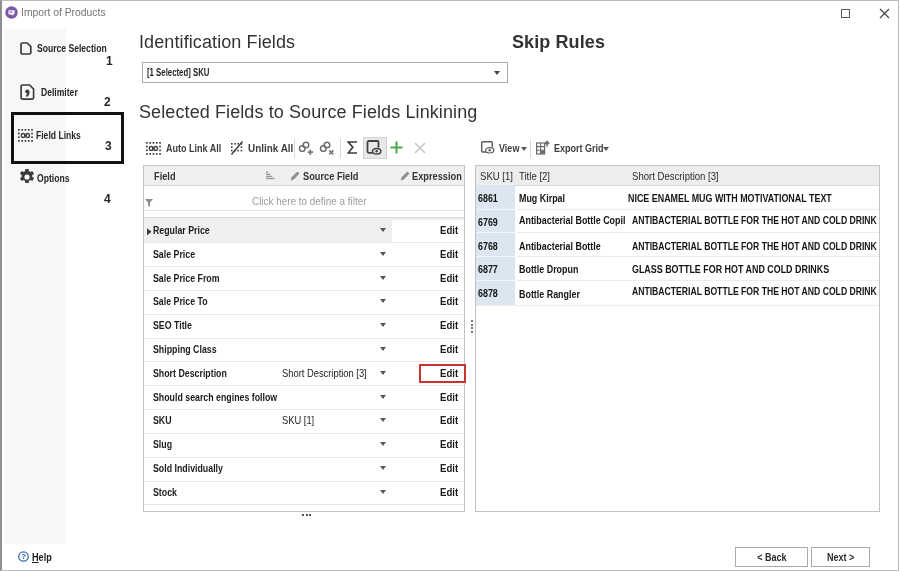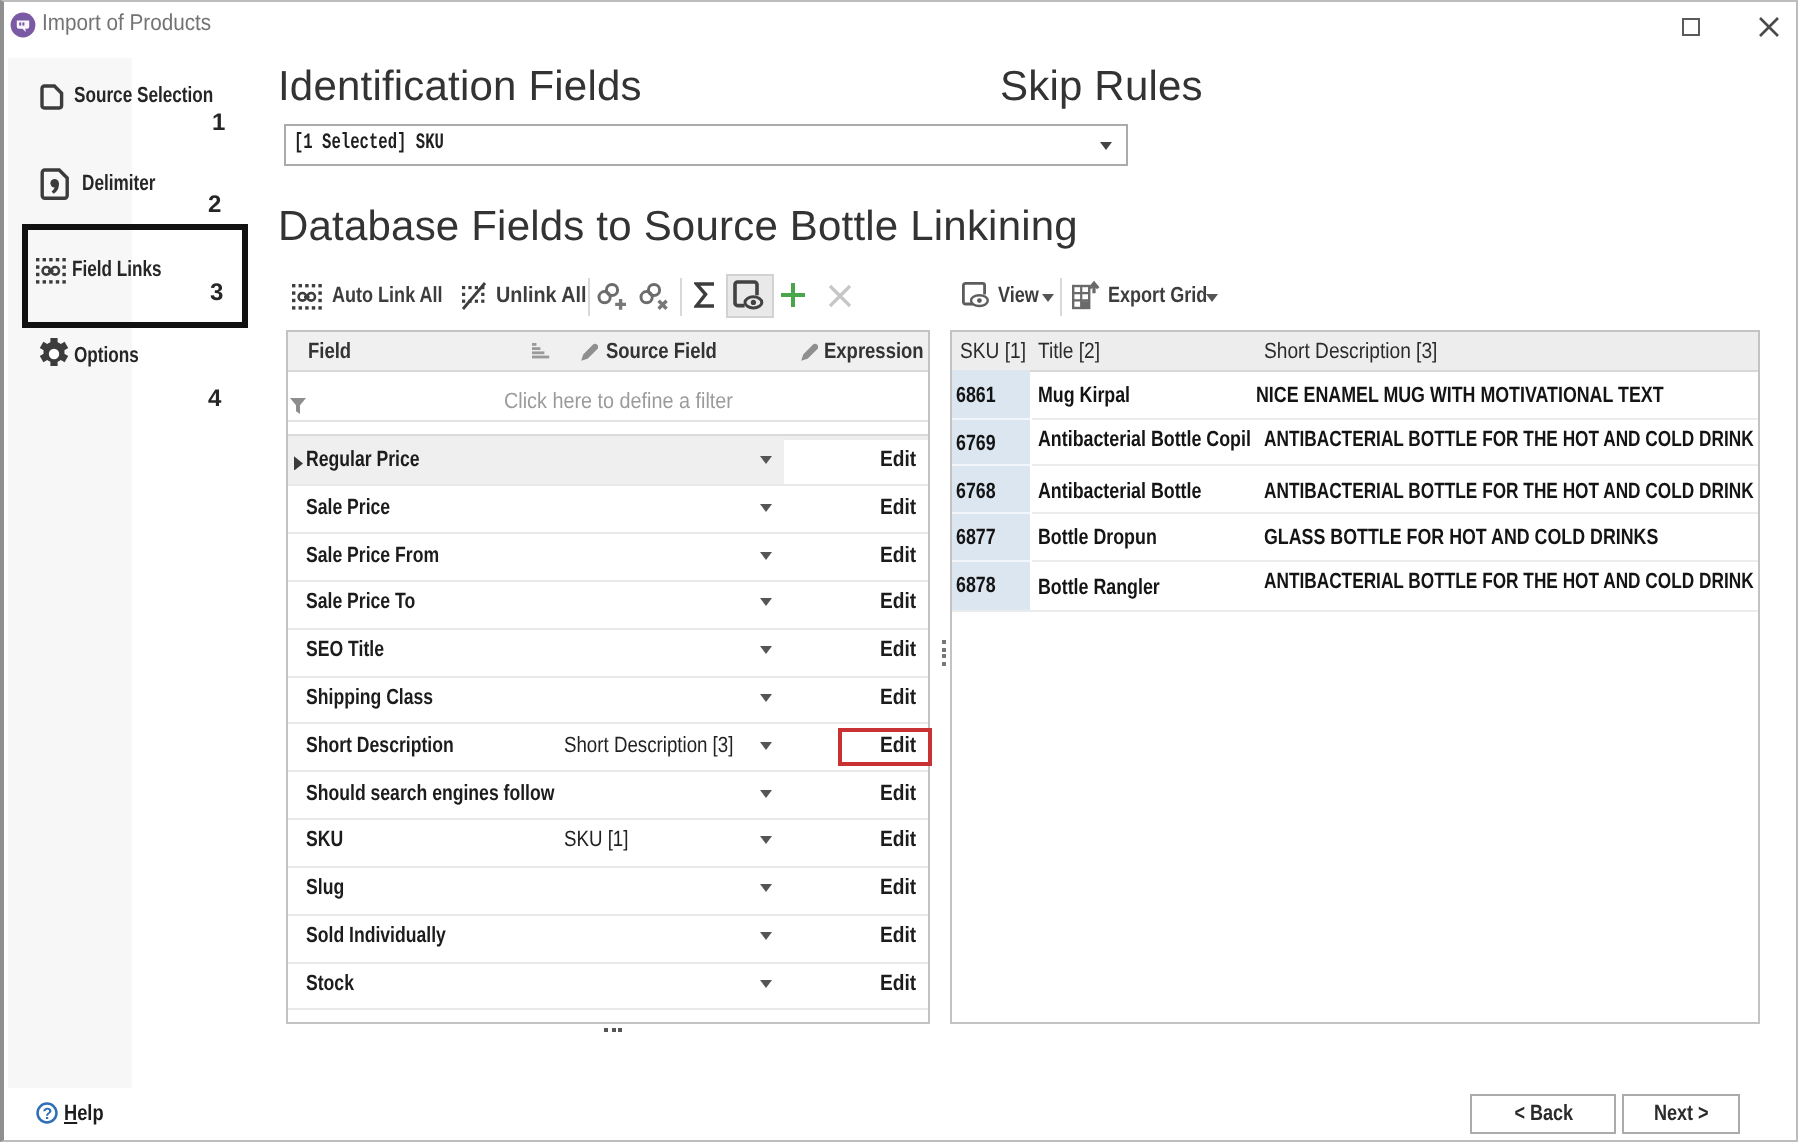--- a/index.html
+++ b/index.html
@@ -1,19 +1,19 @@
 <!DOCTYPE html>
 <html><head>
 <meta charset="utf-8">
 <style>
   html,body{margin:0;padding:0;}
   body{font-family:"Liberation Sans",sans-serif;width:900px;height:572px;overflow:hidden;background:#fff;}
   .abs{position:absolute;}
   #win{position:absolute;left:0;top:0;width:899px;height:571px;background:#fff;box-sizing:border-box;border:1px solid #bdbdbd;border-left:2px solid #8f8f8f;}
-  .h1{font-size:21px;color:#333;letter-spacing:0.1px;}
+  .h1{font-size:18px;color:#333;letter-spacing:0.1px;}
   .dd{position:absolute;box-sizing:border-box;border:1px solid #ababab;background:#fff;height:21px;font-size:11px;font-weight:bold;color:#1f1f1f;line-height:19px;padding-left:3.5px;}
   .dd span.t{display:inline-block;transform-origin:0 50%;transform:scaleX(0.71);}
   .dd .arr{position:absolute;right:7px;top:8px;width:0;height:0;border-left:3.5px solid transparent;border-right:3.5px solid transparent;border-top:4px solid #444;}
   .step{position:absolute;font-size:11px;font-weight:bold;color:#262626;transform-origin:0 50%;transform:scaleX(0.78);white-space:nowrap;}
   .stepnum{position:absolute;font-size:12px;font-weight:bold;color:#262626;}
   .tbtxt{font-size:11px;font-weight:bold;color:#3d3d3d;transform-origin:0 50%;transform:scaleX(0.82);white-space:nowrap;}
   .sep{position:absolute;width:1px;background:#d9d9d9;top:138px;height:19px;}
   .row-name{position:absolute;font-size:11px;font-weight:bold;color:#1c1c1c;transform-origin:0 50%;transform:scaleX(0.80);white-space:nowrap;}
   .rowline{position:absolute;left:142px;width:320px;height:1px;background:#e9e9e9;}
   .darr{position:absolute;width:0;height:0;border-left:3.5px solid transparent;border-right:3.5px solid transparent;border-top:4px solid #555;}
@@ -80,25 +80,25 @@
   <div class="stepnum" style="left:103px;top:137.5px;">3</div>
 
   <svg class="abs" style="left:17px;top:168px;" width="16" height="16" viewBox="0 0 16 16">
     <path fill="#3c3c3c" d="M6.2 0 h3.6 v2.1 a6 6 0 0 1 1.6 0.9 l1.9-1.1 1.8 3.1-1.9 1.1 a6 6 0 0 1 0 1.8 l1.9 1.1-1.8 3.1-1.9-1.1 a6 6 0 0 1 -1.6 0.9 v2.1 h-3.6 v-2.1 a6 6 0 0 1 -1.6 -0.9 l-1.9 1.1-1.8-3.1 1.9-1.1 a6 6 0 0 1 0 -1.8 l-1.9-1.1 1.8-3.1 1.9 1.1 a6 6 0 0 1 1.6 -0.9 z"></path>
     <circle cx="8" cy="8" r="2.6" fill="#fff"></circle>
   </svg>
   <div class="step" style="left:35px;top:171px;">Options</div>
   <div class="stepnum" style="left:102px;top:190.5px;">4</div>
 
   <div class="abs h1" style="left:137px;top:31px;">Identification Fields</div>
-  <div class="abs h1" style="left:498px;top:31px;">Skip Rules</div>
-
-  <div class="dd" style="left:140px;top:61px;width:422px;font-family:Liberation Mono, monospace;"><span class="t">[1 Selected] SKU</span><span class="arr"></span></div>
-
-  <div class="abs h1" style="left:137px;top:100.5px;">Database Fields to Source Bottle Linkining</div>
+  <div class="abs h1" style="left:510px;top:31px;font-weight:bold;">Skip Rules</div>
+
+  <div class="dd" style="left:140px;top:61px;width:366px;"><span class="t">[1 Selected] SKU</span><span class="arr"></span></div>
+
+  <div class="abs h1" style="left:137px;top:100.5px;">Selected Fields to Source Fields Linkining</div>
 
   <svg class="abs" style="left:144px;top:141px;" width="15" height="13" viewBox="0 0 15 13">
     <g fill="#3d3d3d">
       <rect x="0" y="0" width="1.7" height="1.7"></rect>
         <rect x="3.3" y="0" width="1.7" height="1.7"></rect>
         <rect x="6.6" y="0" width="1.7" height="1.7"></rect>
         <rect x="9.9" y="0" width="1.7" height="1.7"></rect>
         <rect x="13.2" y="0" width="1.7" height="1.7"></rect>
       <rect x="0" y="3.7" width="1.7" height="1.7"></rect>
         <rect x="13.2" y="3.7" width="1.7" height="1.7"></rect>

